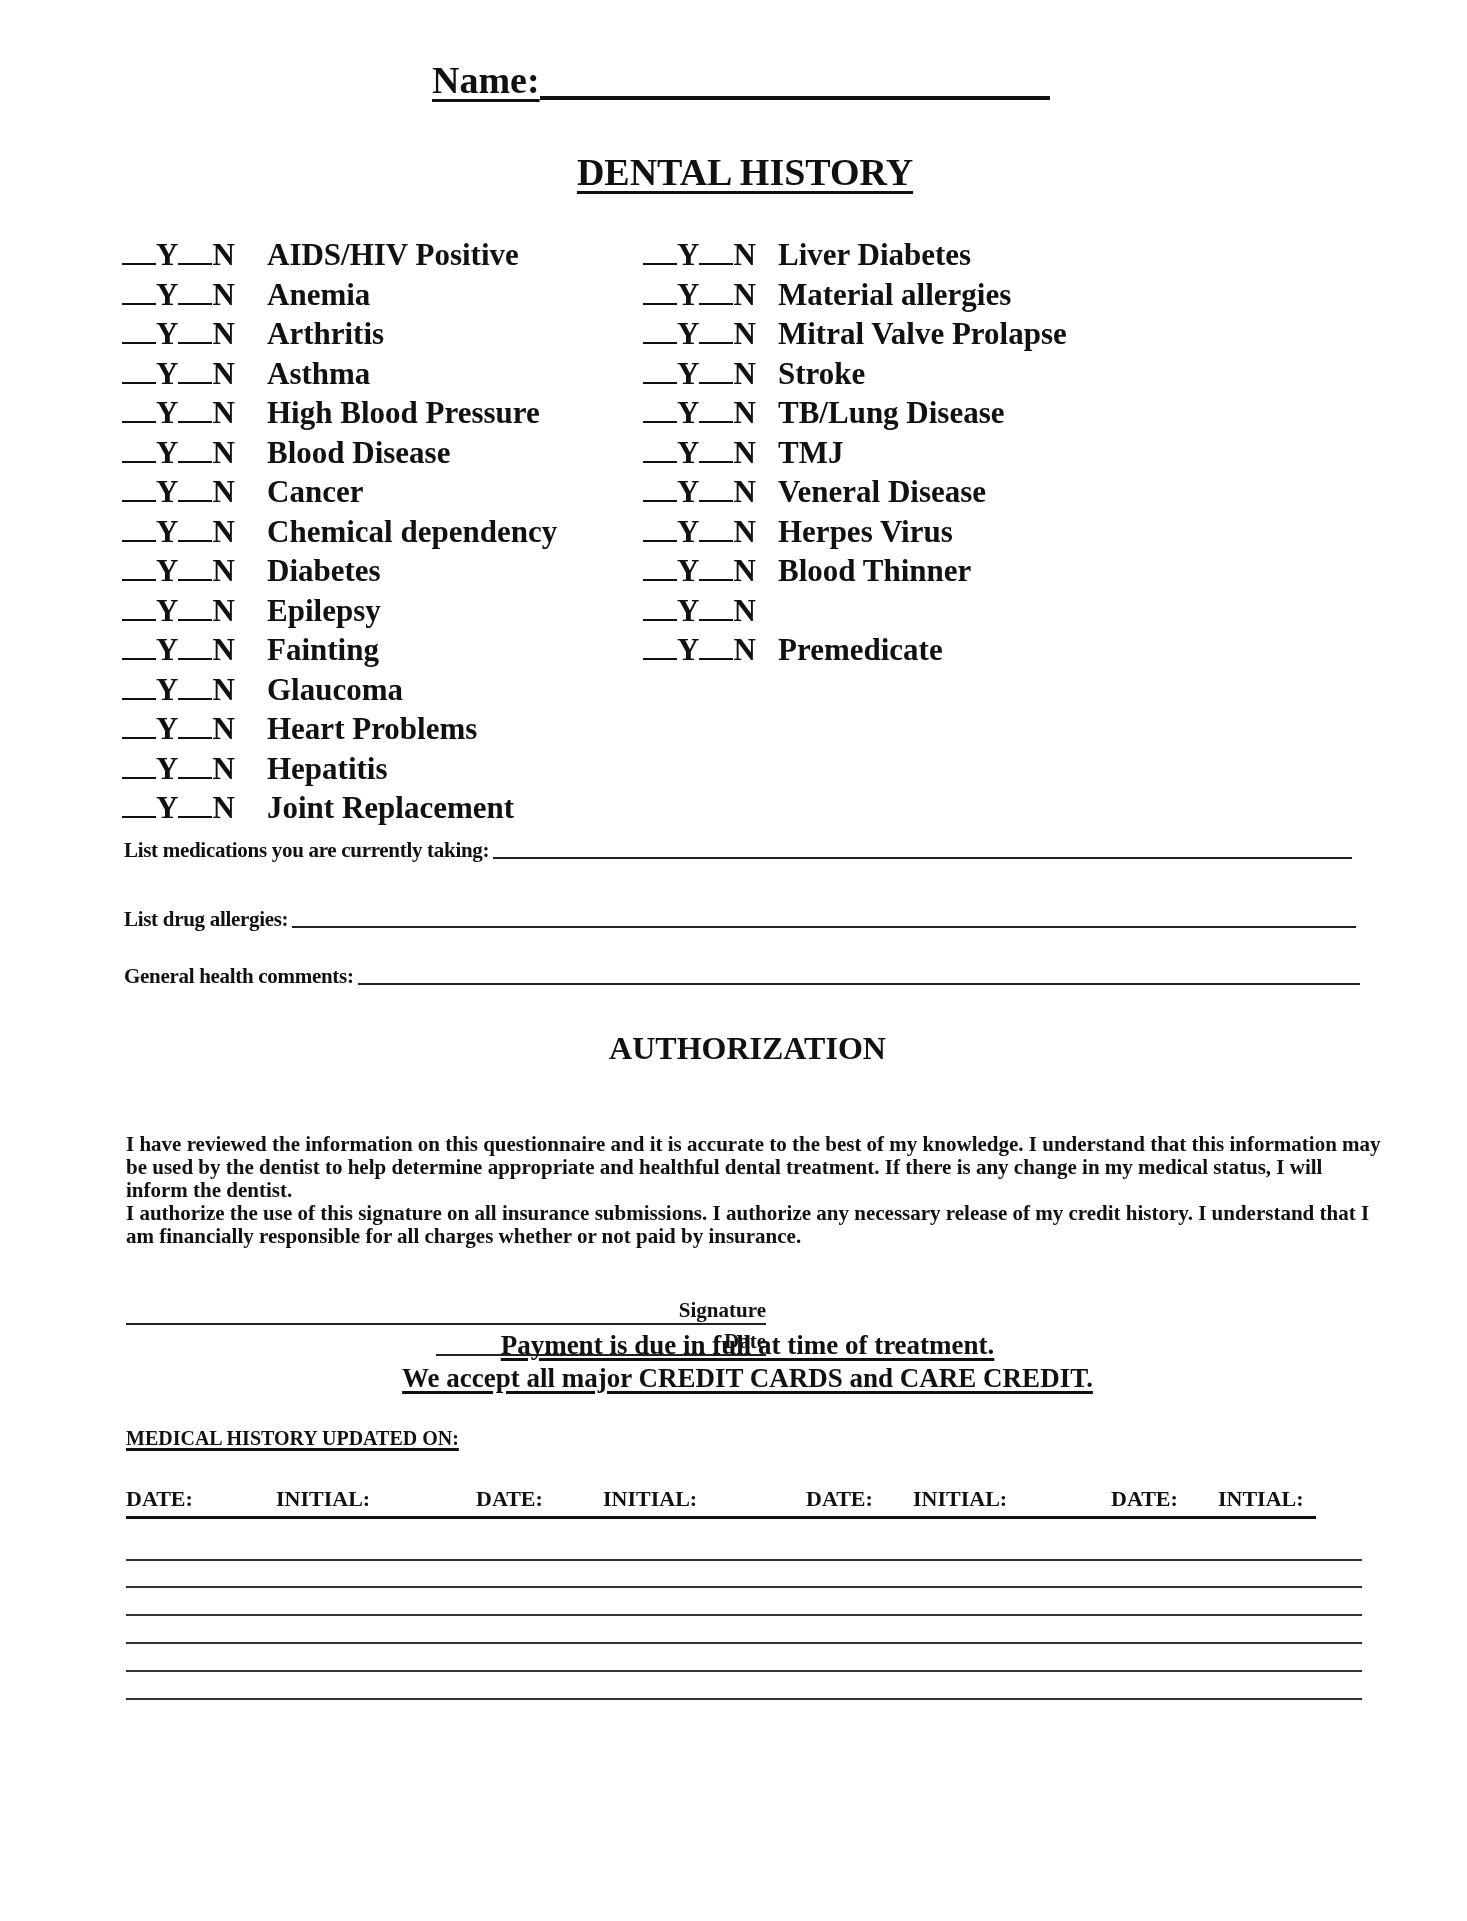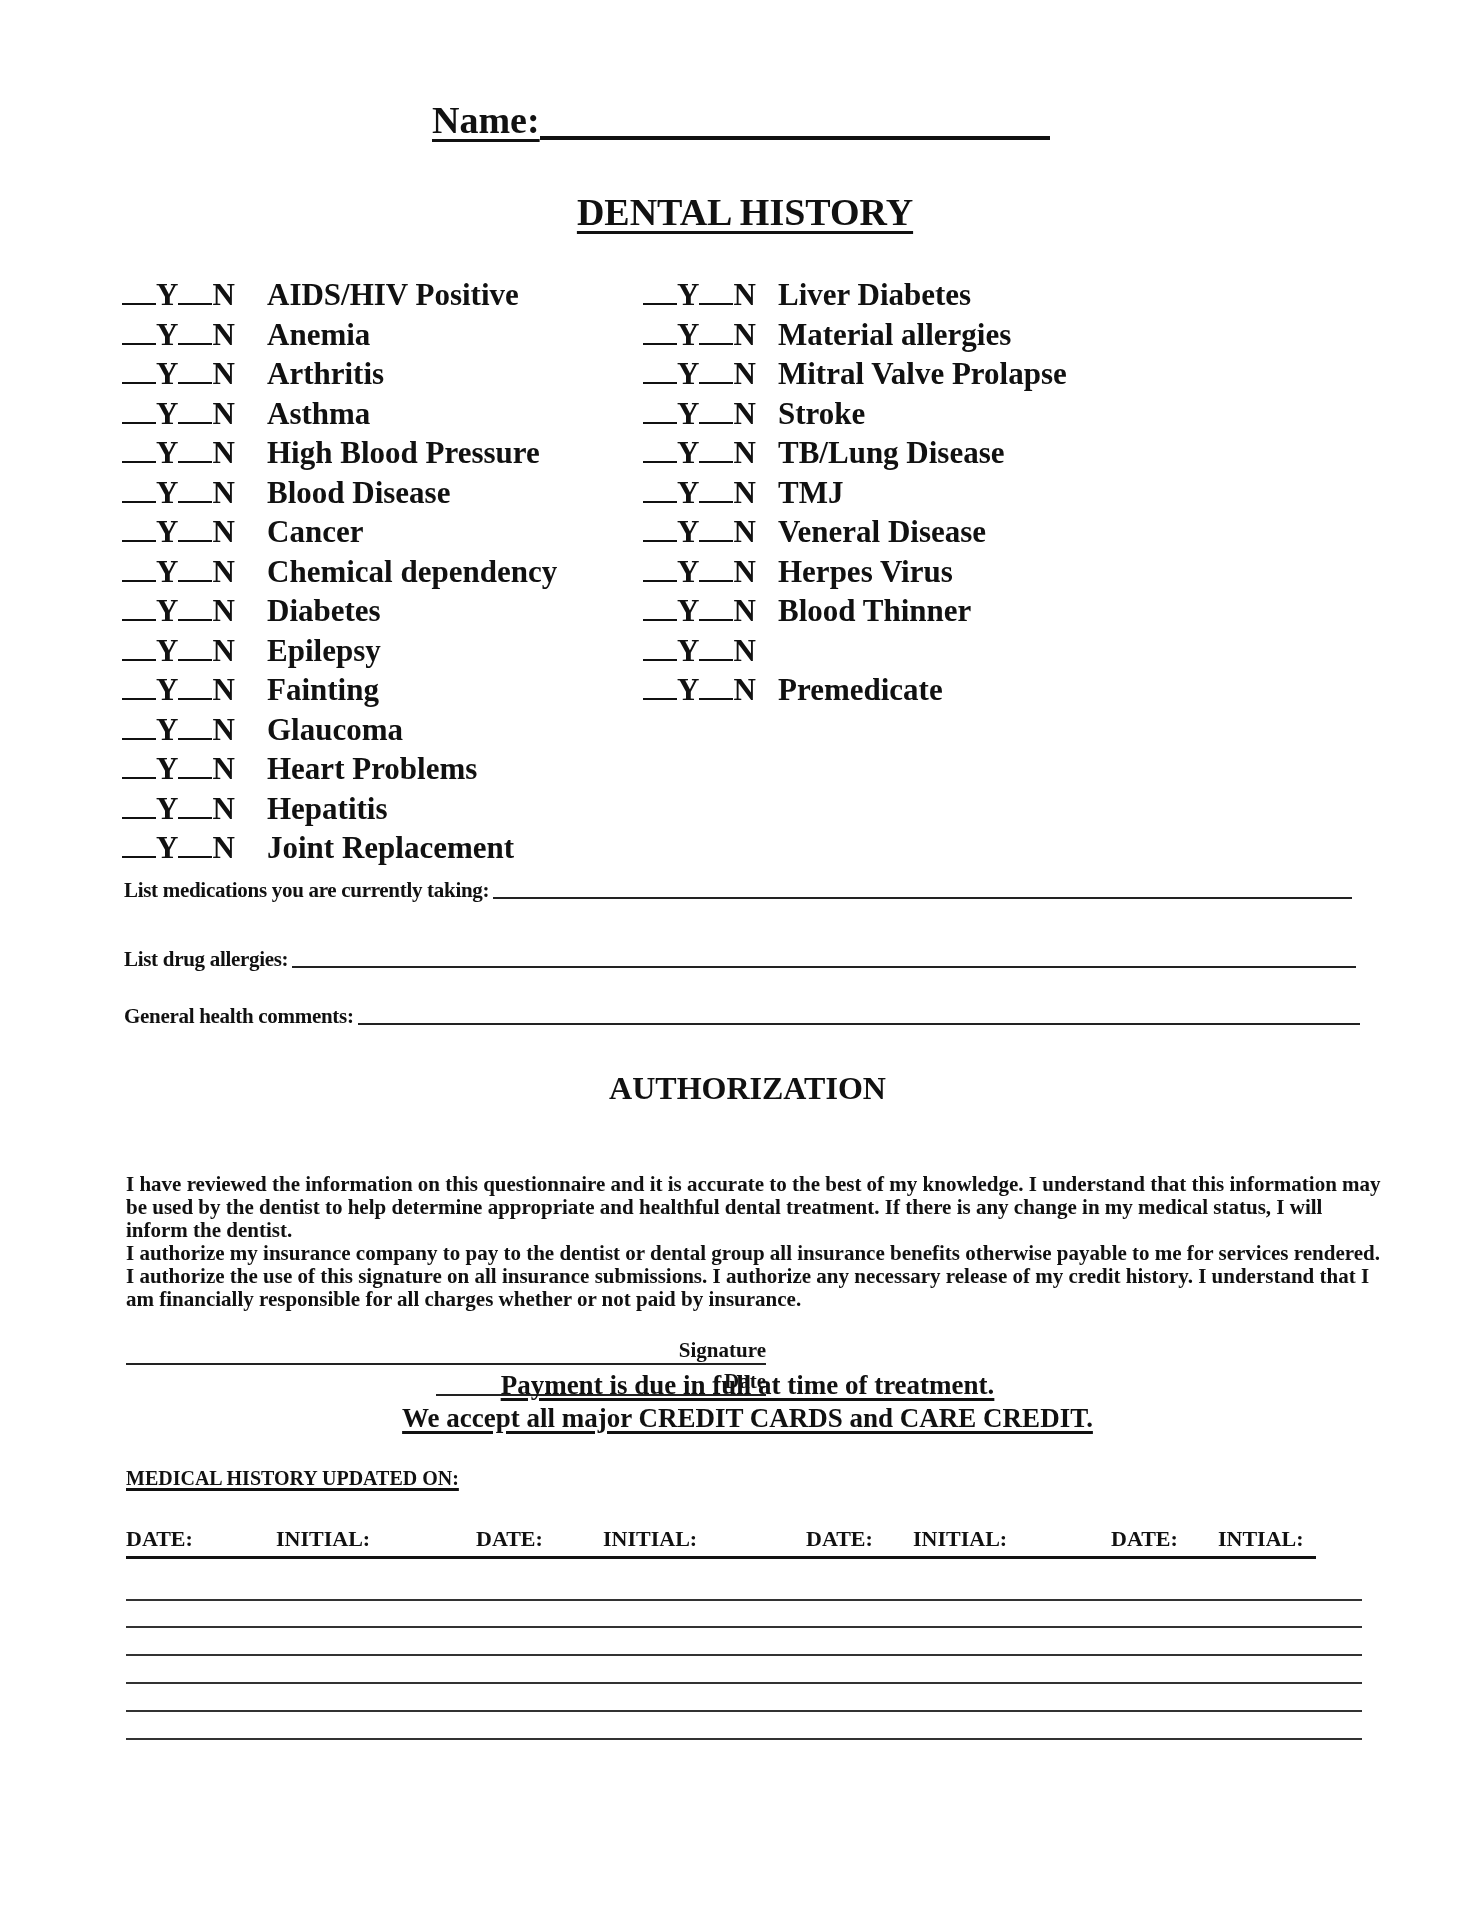--- a/index.html
+++ b/index.html
@@ -1,18 +1,18 @@
 <!DOCTYPE html>
 <html><head>
 <meta charset="utf-8">
 <style>
   html, body { margin: 0; padding: 0; background: #ffffff; }
   body { width: 1467px; height: 1921px; position: relative; overflow: hidden;
          font-family: "Liberation Serif", "DejaVu Serif", serif; color: #111; font-weight: bold; }
-  .abs { position: absolute; margin-top: 40px; }
+  .abs { position: absolute; }
   .name-row { left: 432px; top: 58px; font-size: 38px; display: flex; align-items: flex-end; }
   .name-label { text-decoration: underline; text-decoration-thickness: 3px; text-underline-offset: 6px; }
   .name-line { display: inline-block; width: 510px; border-bottom: 4px solid #111; margin-bottom: 2px; height: 1px; }
   .title { left: 0; width: 1490px; text-align: center; top: 150px; font-size: 38px;
            text-decoration: underline; text-decoration-thickness: 3px; text-underline-offset: 6px; }
   .cond { display: flex; align-items: baseline; height: 39.5px; font-size: 31px; white-space: nowrap; }
   .yn { display: inline-flex; align-items: baseline; width: 145px; }
   .blank { display: inline-block; width: 34px; border-bottom: 2.5px solid #111; height: 1px; }
   .col-left { left: 122px; top: 237px; }
   .col-right { left: 643px; top: 237px; }
@@ -296,21 +296,20 @@
   <span class="line"></span>
 </div>
 <div class="abs field f3">
   <span>General health comments:</span>
   <span class="line"></span>
 </div>
 
 <div class="abs auth-title">AUTHORIZATION</div>
 <div class="abs auth-body">
   <p>I have reviewed the information on this questionnaire and it is accurate to the best of my knowledge.  I understand that this information may be used by the dentist to help determine appropriate and healthful dental treatment.  If there is any change in my medical status, I will inform the dentist.</p>
-  <p>I authorize my insurance company to pay to the dentist or dental group all insurance benefits otherwise payable to me for services rendered.</p>
   <p>I authorize the use of this signature on all insurance submissions.   I authorize any necessary release of my credit history.  I understand that I am financially responsible for all charges whether or not paid by insurance.</p>
 </div>
 
 <div class="abs sig-row">
   <span>Signature</span>
   <span class="sig-line"></span>
   <span>Date</span>
   <span class="date-line"></span>
 </div>
 

